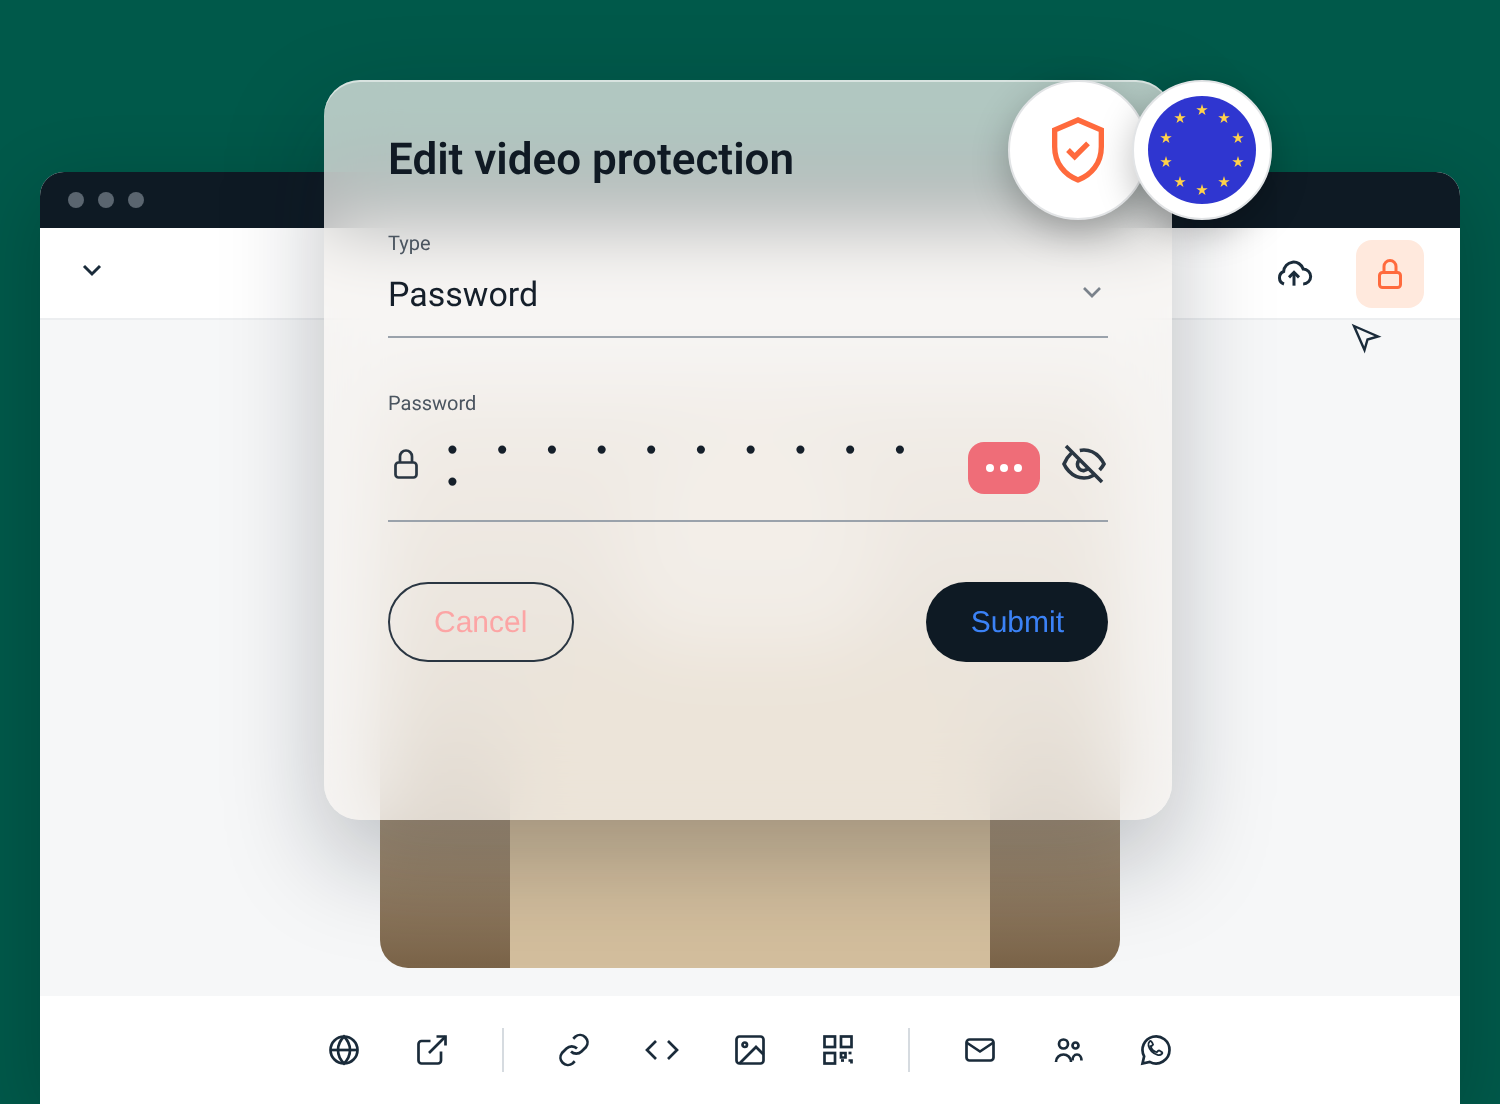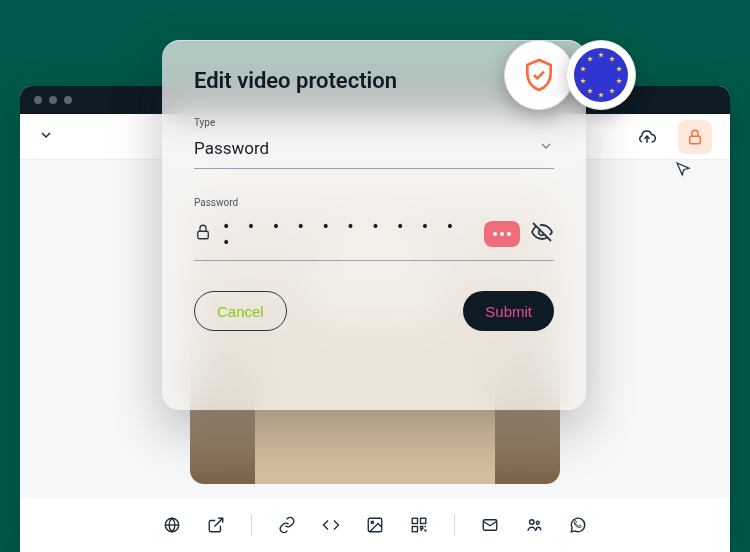--- a/index.html
+++ b/index.html
@@ -185,25 +185,25 @@
     padding: 0 22px;
     border-radius: 22px;
     font-size: 15px;
     font-weight: 500;
     cursor: pointer;
     border: none;
   }
   .btn-cancel {
     background: transparent;
     border: 1.5px solid #2a3642;
-    color: #84cc16;
+    color: #fca5a5;
   }
   .btn-submit {
     background: #0e1a24;
-    color: #ec4899;
+    color: #3b82f6;
   }
 
   
   .badges {
     position: absolute;
     top: 40px;
     right: 114px;
     display: flex;
     gap: -10px;
     z-index: 20;

